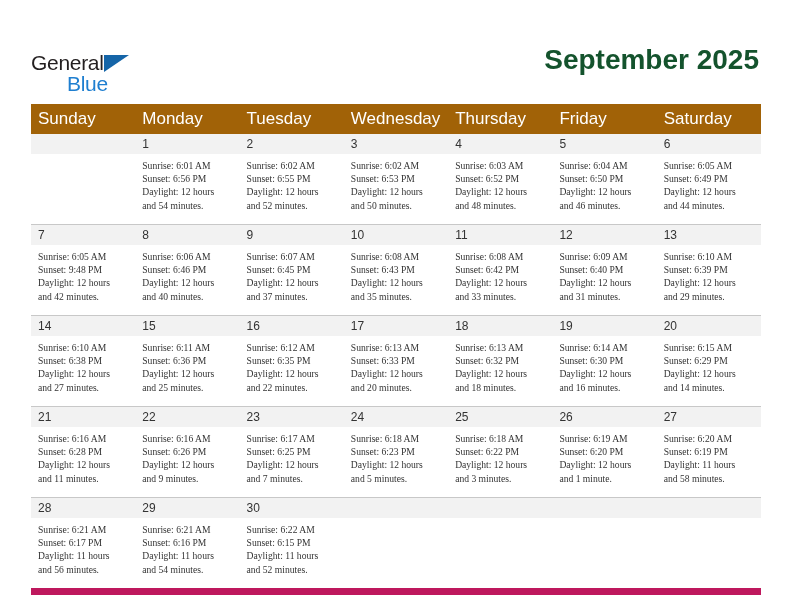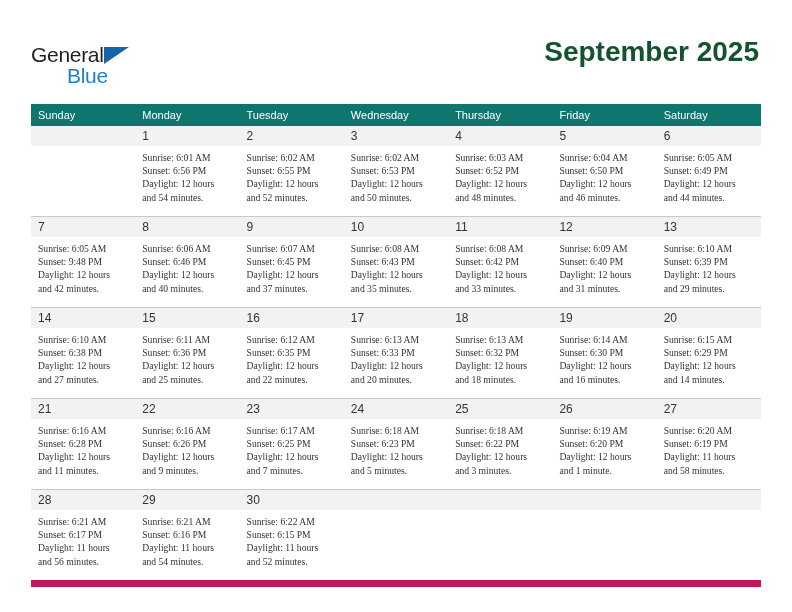--- a/index.html
+++ b/index.html
@@ -18,21 +18,21 @@
     position: relative;
     width: 792px;
     height: 612px;
     box-sizing: border-box;
   }
 
   
   .top {
     position: absolute;
     left: 0;
-    top: 8px;
+    top: 16px;
     width: 792px;
     height: 108px;
   }
   .logo {
     position: absolute;
     left: 31px;
     top: 35px;
     width: 130px;
     height: 48px;
   }
@@ -86,24 +86,24 @@
   
   .cal {
     position: absolute;
     left: 31px;
     top: 104px;
     width: 730px;
     border-collapse: collapse;
     table-layout: fixed;
   }
   .cal th {
-    background: #0f766e;
+    background: #a16207;
     color: #ffffff;
     font-weight: normal;
-    font-size: 11px;
+    font-size: 17px;
     text-align: left;
     padding: 5px 0 5px 7px;
     height: 11px;
     border: none;
   }
   .cal td {
     vertical-align: top;
     padding: 0;
     border: none;
     width: 104.28px;

